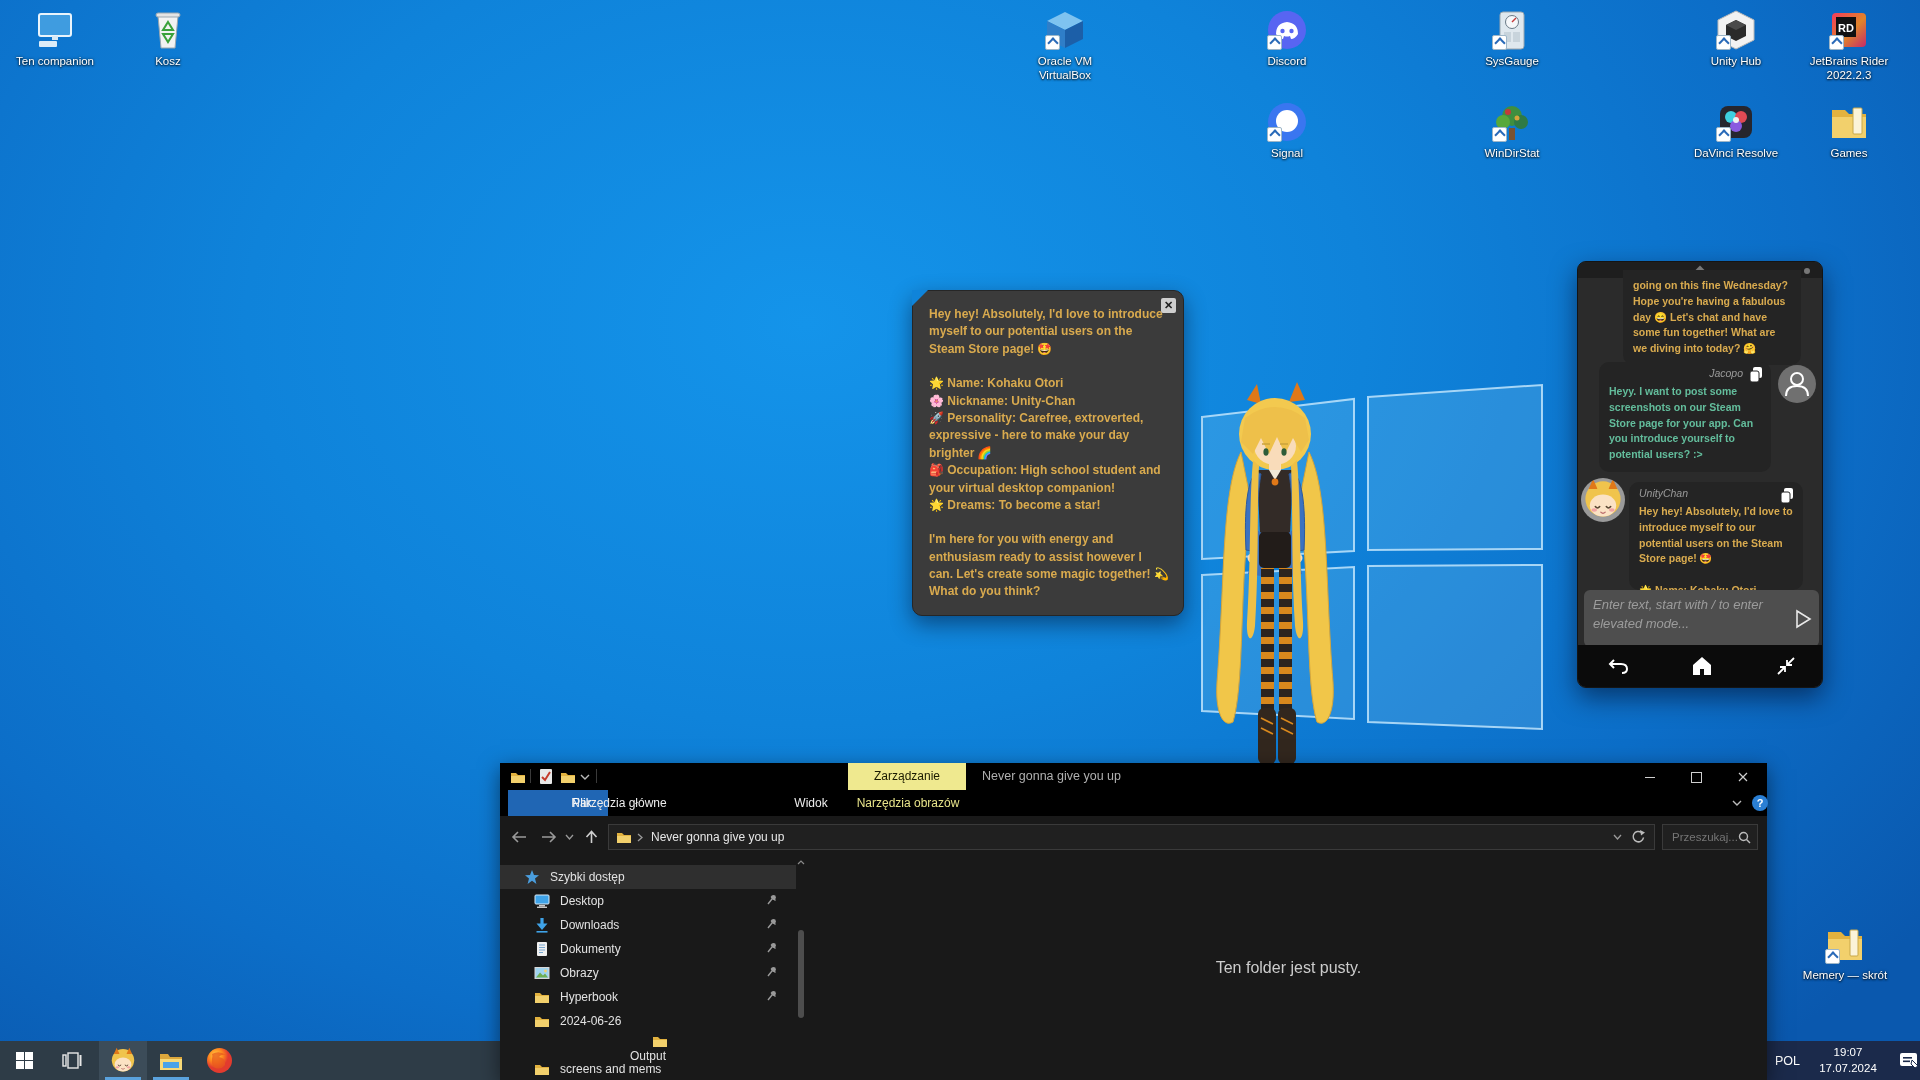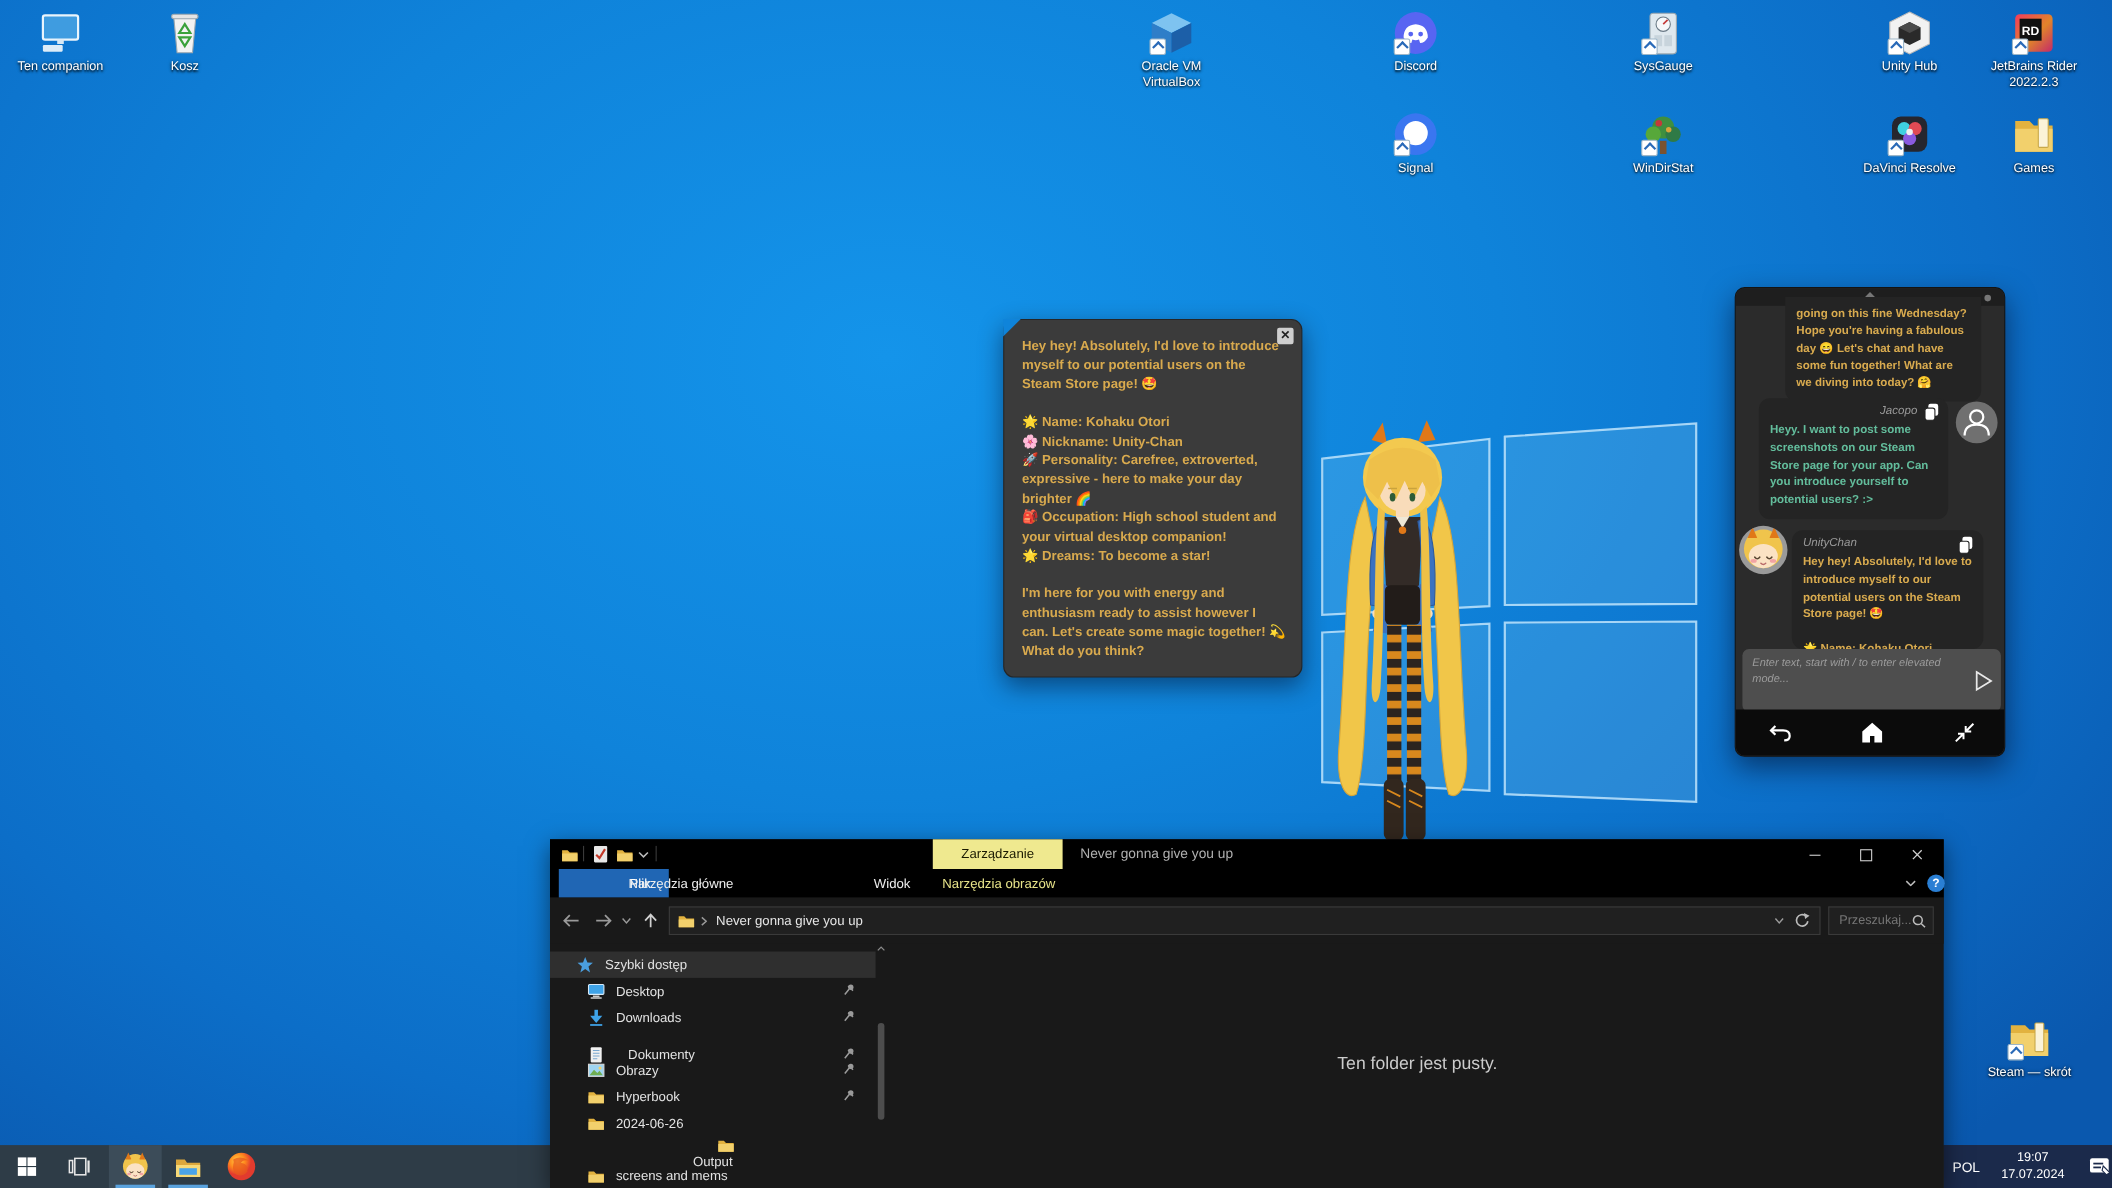--- a/index.html
+++ b/index.html
@@ -39,21 +39,21 @@
   .chat-diamond{position:absolute;left:50%;top:5px;width:7px;height:7px;background:#777;transform:translateX(-50%) rotate(45deg);}
   .chat-dot{position:absolute;right:12px;top:6px;width:6px;height:6px;background:#777;border-radius:50%;}
   .cbub{position:absolute;background:#242424;border-radius:10px;box-sizing:border-box;}
   .cname{font-style:italic;color:#9a9a9a;font-size:10.5px;}
   .ctext-y{color:#d9ab4f;font-size:10.5px;font-weight:bold;line-height:1.5;}
   .ctext-t{color:#63bd9c;font-size:10.5px;font-weight:bold;line-height:1.5;}
   .prelines{white-space:pre-line;}
   .avatar{position:absolute;border-radius:50%;overflow:hidden;}
   .chat-input{position:absolute;left:6px;top:328px;width:235px;height:57px;background:#4e4e4e;
     border-radius:6px;box-sizing:border-box;padding:6px 26px 6px 9px;color:#9c9c9c;
-    font-style:italic;font-size:10px;line-height:1.45;}
+    font-style:italic;font-size:13px;line-height:1.45;}
   .chat-bottom{position:absolute;left:0;bottom:0;right:0;height:42px;background:#0b0b0b;border-radius:0 0 8px 8px;}
 
   
   .explorer{position:absolute;left:500px;top:763px;width:1267px;height:317px;background:#191919;
     box-shadow:0 6px 20px rgba(0,0,0,.5);z-index:60;}
   .exp-title{position:absolute;left:0;top:0;right:0;height:27px;background:#000;}
   .exp-menu{position:absolute;left:0;top:27px;right:0;height:26px;background:#000;}
   .menu-item{position:absolute;top:0;height:26px;line-height:26px;color:#eee;font-size:12px;text-align:center;}
   .exp-addr{position:absolute;left:0;top:53px;right:0;height:42px;background:#191919;}
   .navglyph{position:absolute;top:8px;width:26px;height:26px;display:flex;align-items:center;justify-content:center;}
@@ -265,21 +265,21 @@
 
   <div class="dicon" style="left:1799px;top:922px;">
     <div class="art">
       <svg width="44" height="44">
           <path d="M5,10 L18,10 L22,14 L39,14 L39,38 L5,38 Z" fill="#e2b23f"></path>
           <path d="M5,17 L39,17 L39,38 L5,38 Z" fill="#f2d06c"></path>
           <rect x="27" y="8" width="8" height="26" rx="1" fill="#fbf3d8" stroke="#c8a84a"></rect>
         </svg>
       <span class="shortcut-arrow"></span>
     </div>
-    <div class="lbl">Steam — skrót</div>
+    <div class="lbl">Memery — skrót</div>
   </div>
 
   <svg class="abs" style="left:1193px;top:382px;" width="165" height="398" viewBox="0 0 165 398">
     <ellipse cx="83" cy="390" rx="48" ry="7" fill="rgba(0,0,30,0.25)"></ellipse>
 
     <path d="M48,70 C28,110 32,200 24,300 C22,330 30,346 40,340 C52,300 46,200 58,120 Z" fill="#f1c649" stroke="#d4a53b"></path>
     <path d="M116,70 C136,110 132,200 140,300 C142,330 134,346 124,340 C112,300 118,200 106,120 Z" fill="#f1c649" stroke="#d4a53b"></path>
 
     <polygon points="54,18 64,2 68,22" fill="#e07818"></polygon>
     <polygon points="96,20 104,0 112,18" fill="#e07818"></polygon>
@@ -570,21 +570,21 @@
               <polygon points="2.5,6.5 13.5,6.5 8,13" fill="#3fa3e8"></polygon>
               <rect x="2.5" y="14" width="11" height="1.6" fill="#3fa3e8"></rect>
           </svg>
           <span>Downloads</span>
           <svg class="pin" width="12" height="12" viewBox="0 0 12 12">
             <circle cx="7.5" cy="3.5" r="2.4" fill="#9a9a9a"></circle>
               <path d="M6,5 L2,10 M5,2.5 L9.5,6.5" stroke="#9a9a9a" stroke-width="1.4"></path>
           </svg>
         </div>
 
-        <div class="srow" style="top:89px;gap:11px;">
+        <div class="srow" style="top:79px;">
           <svg class="sicon" viewBox="0 0 16 16">
             <rect x="3" y="1" width="10" height="14" rx="1" fill="#f0f0f0"></rect>
               <path d="M5,4 H11 M5,6.5 H11 M5,9 H11 M5,11.5 H9" stroke="#7aa8d0" stroke-width="1"></path>
           </svg>
           <span>Dokumenty</span>
           <svg class="pin" width="12" height="12" viewBox="0 0 12 12">
             <circle cx="7.5" cy="3.5" r="2.4" fill="#9a9a9a"></circle>
               <path d="M6,5 L2,10 M5,2.5 L9.5,6.5" stroke="#9a9a9a" stroke-width="1.4"></path>
           </svg>
         </div>

